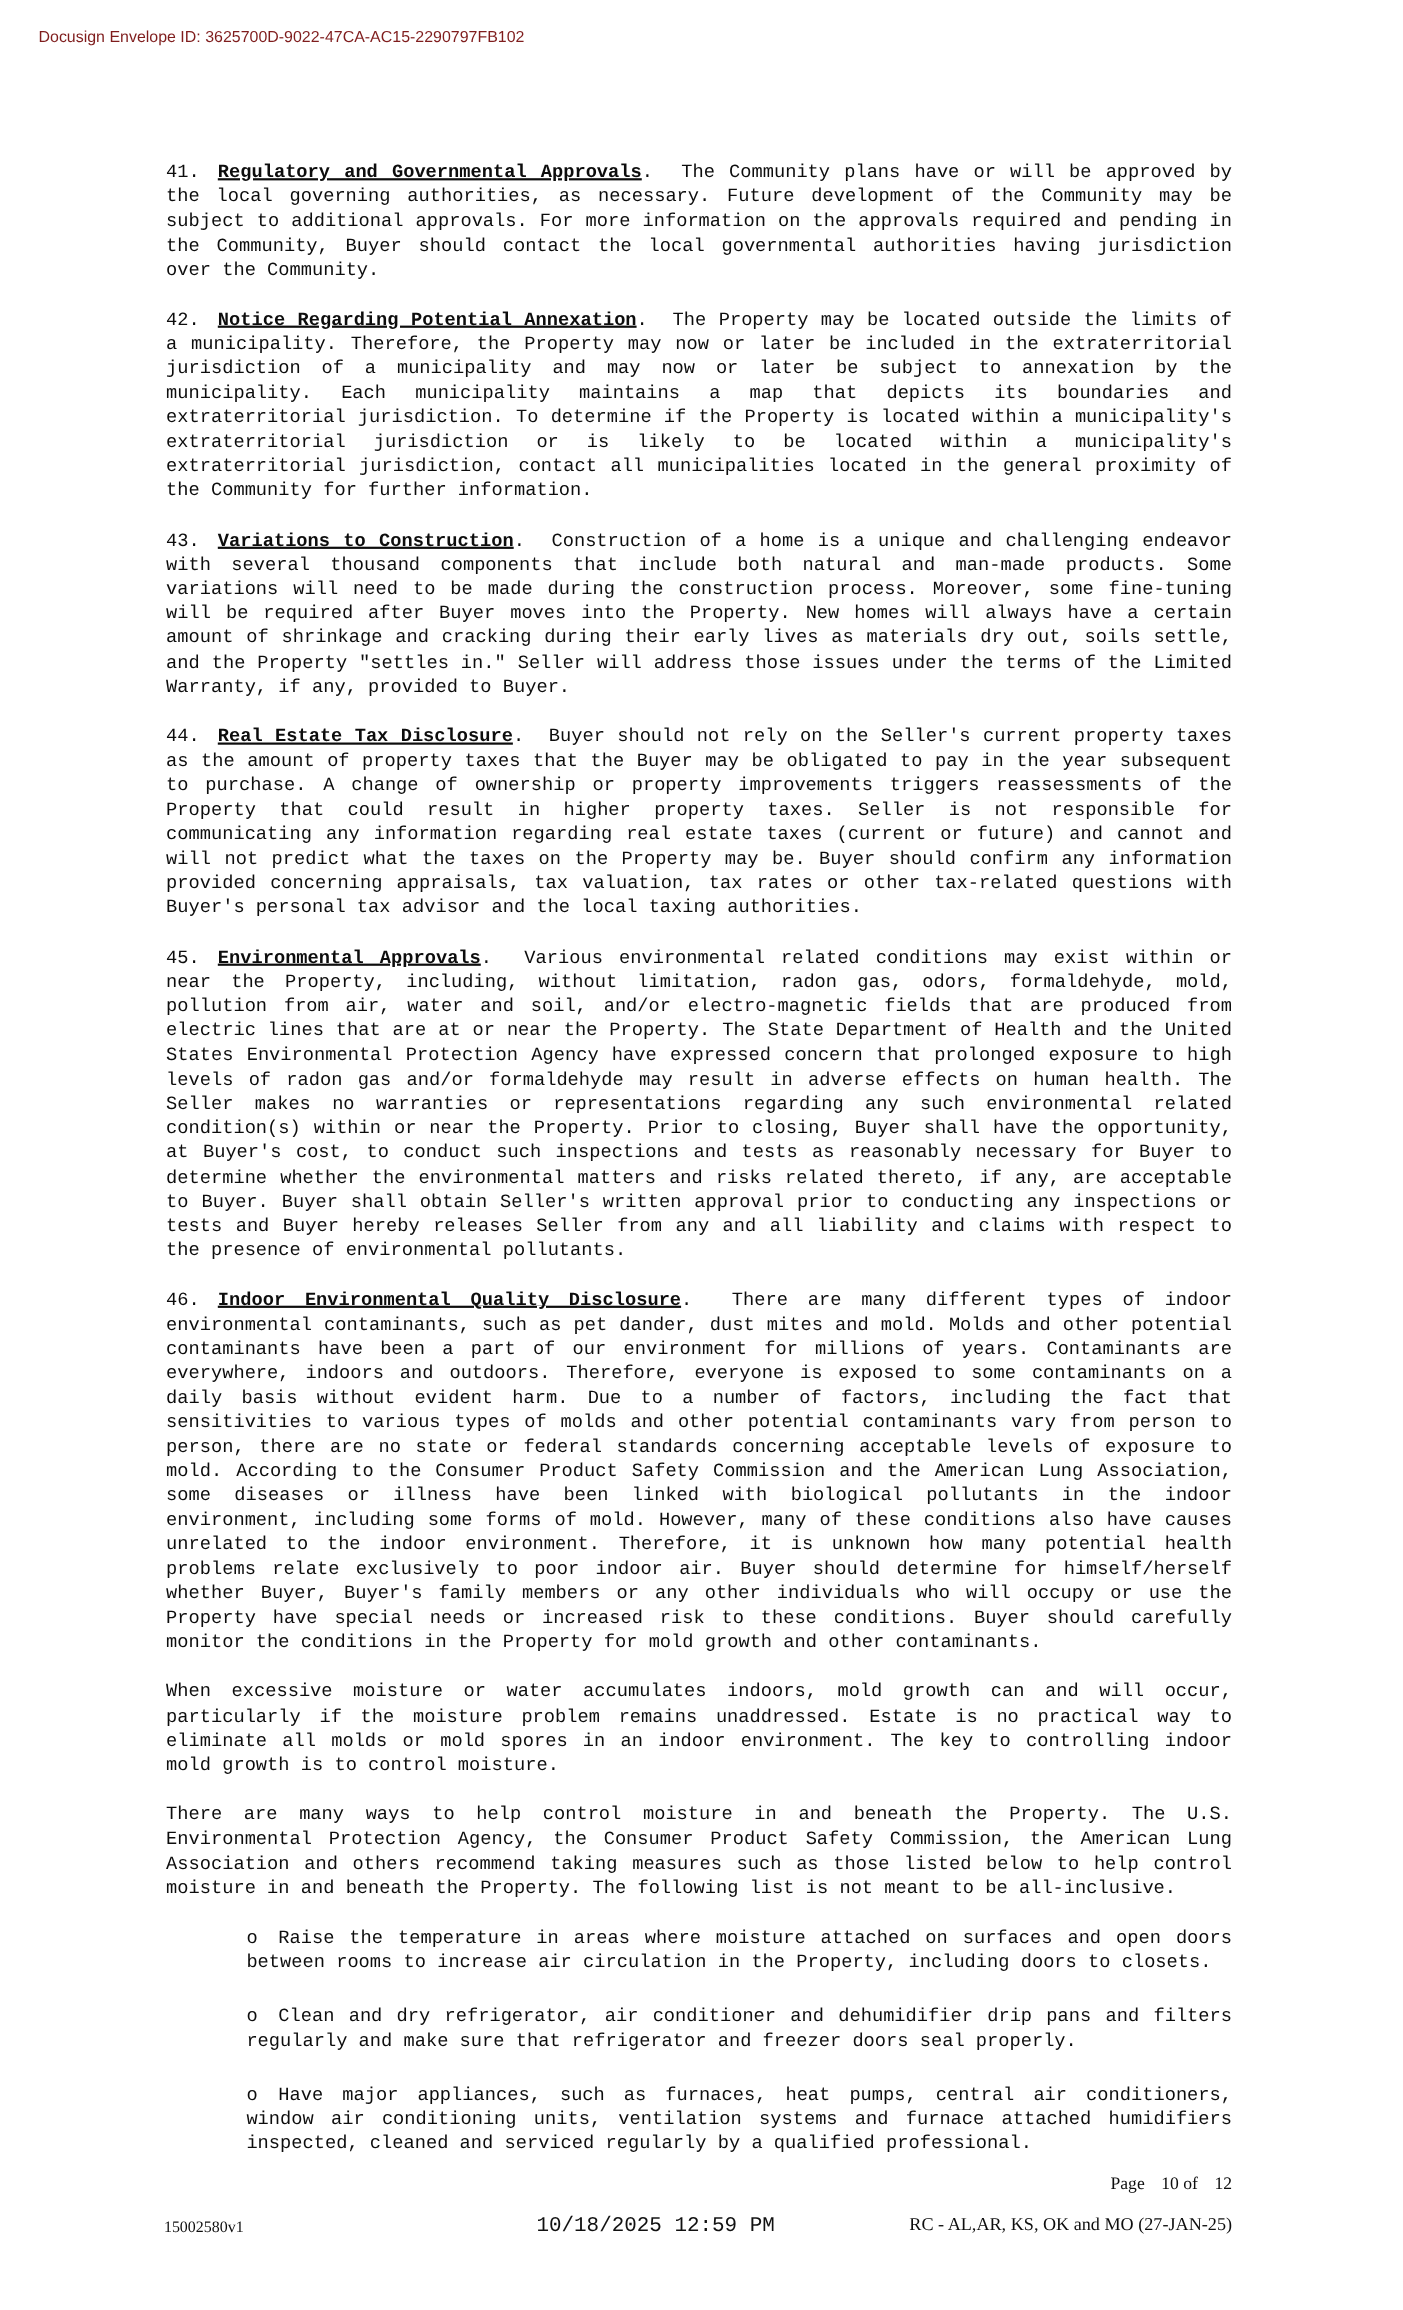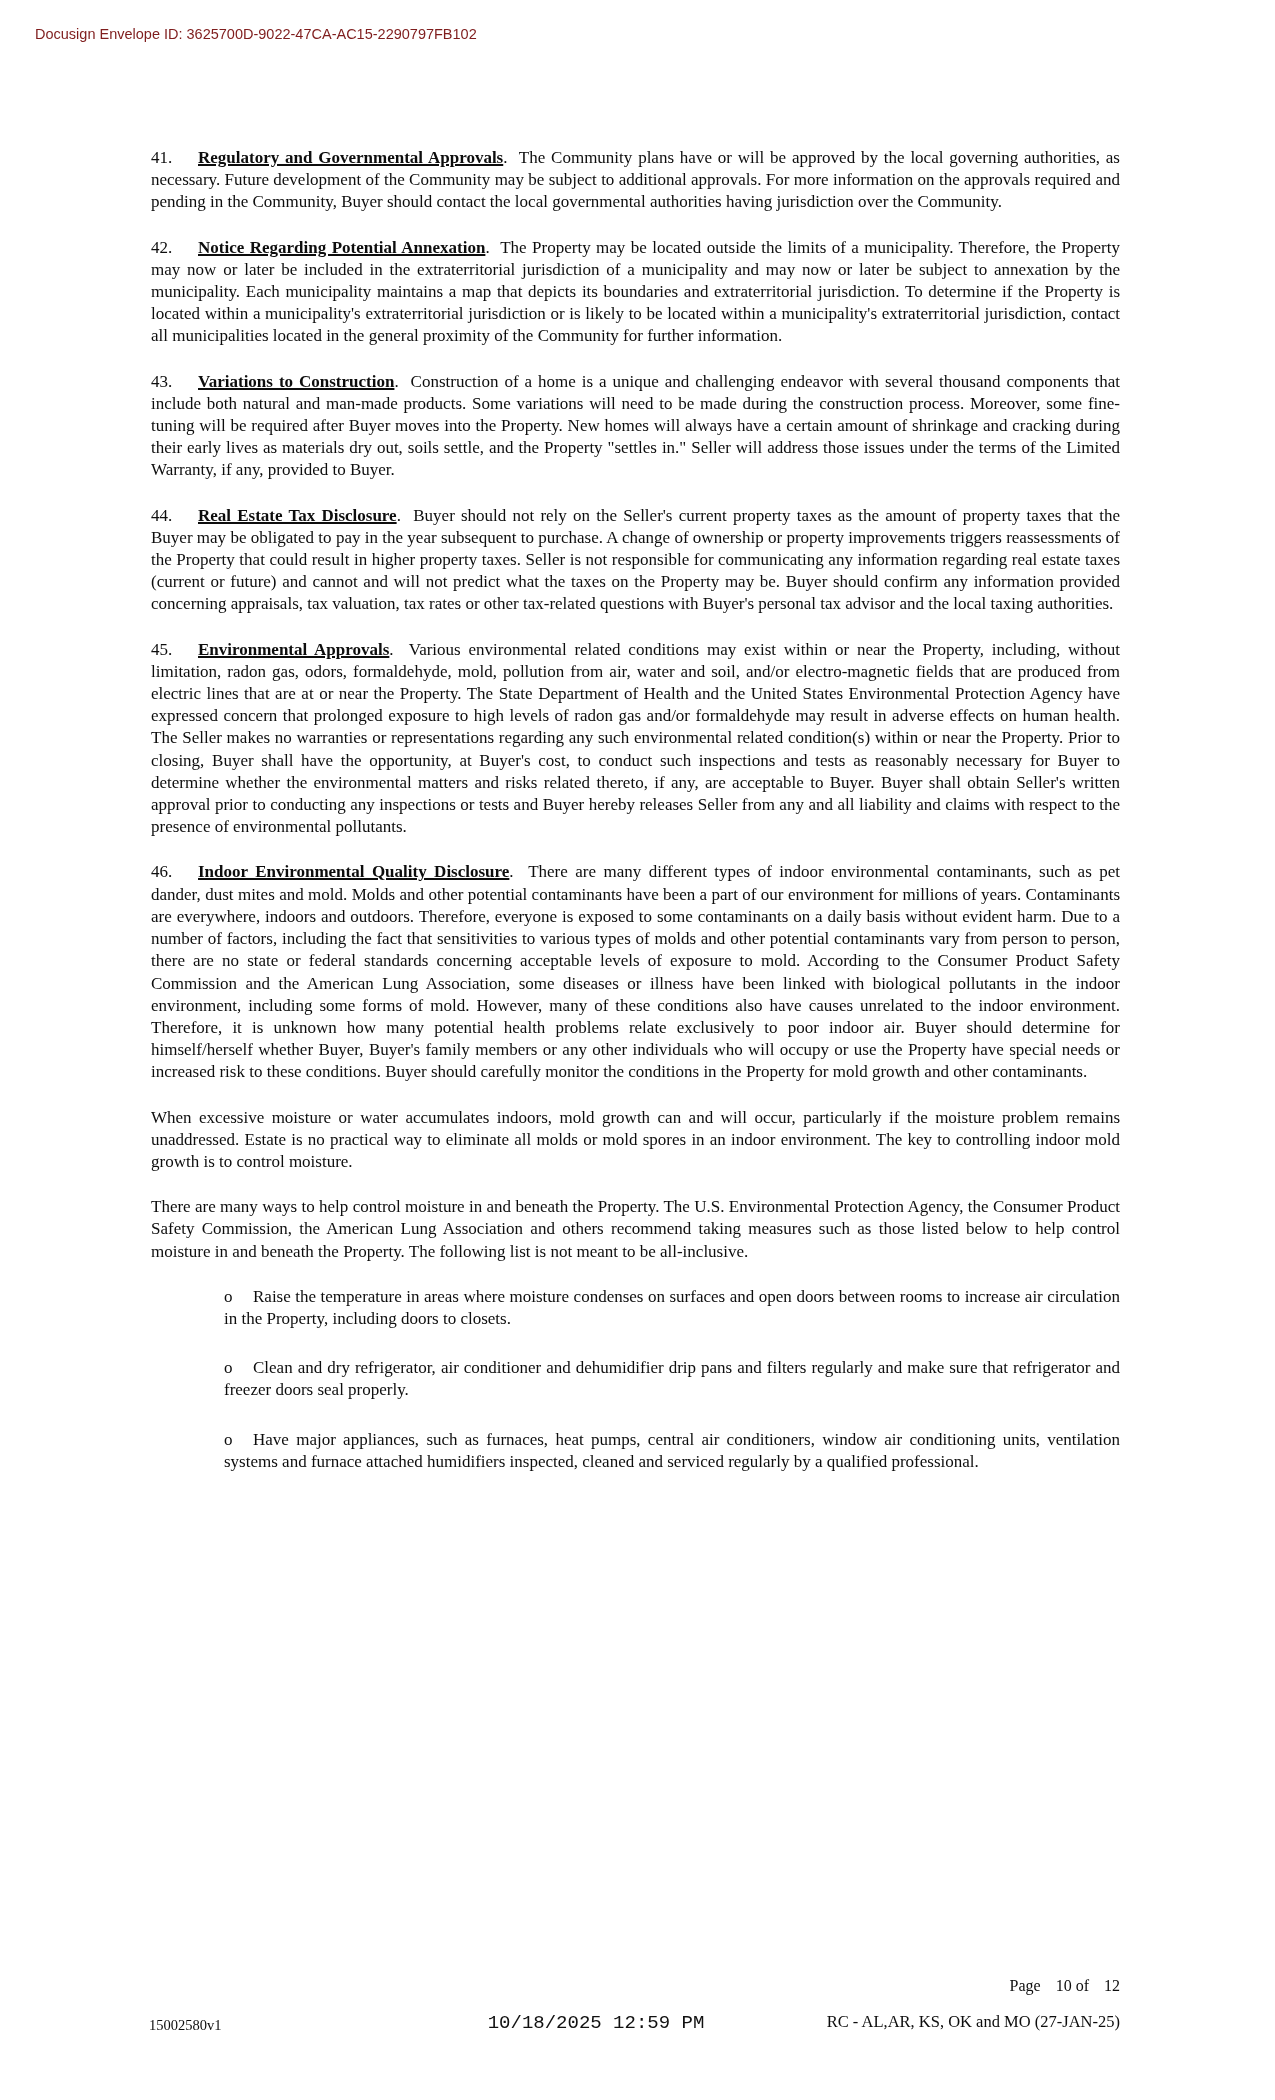--- a/index.html
+++ b/index.html
@@ -14,20 +14,21 @@
   .docusign-header {
     position:absolute; left:35px; top:26px;
     font-family:"Liberation Sans", sans-serif;
     font-size:14.5px; color:#7f1d1d;
     white-space:nowrap;
   }
   .content {
     position:absolute; left:151px; top:147px; width:969px;
     font-size:17px; line-height:22.2px;
     text-align:justify;
+    font-family:Liberation Mono, monospace;
   }
   .para { margin:0 0 23px 0; }
   .num { display:inline-block; width:47px; }
   .sec-title { font-weight:bold; text-decoration:underline; text-decoration-thickness:1.6px; }
   .bullet { margin:0 0 27px 73px; }
   .bmark { display:inline-block; width:29px; }
   .page-indicator {
     position:absolute; right:155px; top:1977px;
     font-size:16px; white-space:nowrap;
   }
@@ -72,21 +73,21 @@
 
   <p class="para"><span class="num">46.</span><span class="sec-title">Indoor Environmental Quality Disclosure</span><span>.</span>&nbsp;
     <span>There are many different types of indoor environmental contaminants, such as pet dander, dust mites and mold.  Molds and other potential contaminants have been a part of our environment for millions of years.  Contaminants are everywhere, indoors and outdoors.  Therefore, everyone is exposed to some contaminants on a daily basis without evident harm.  Due to a number of factors, including the fact that sensitivities to various types of molds and other potential contaminants vary from person to person, there are no state or federal standards concerning acceptable levels of exposure to mold.  According to the Consumer Product Safety Commission and the American Lung Association, some diseases or illness have been linked with biological pollutants in the indoor environment, including some forms of mold.  However, many of these conditions also have causes unrelated to the indoor environment.  Therefore, it is unknown how many potential health problems relate exclusively to poor indoor air.  Buyer should determine for himself/herself whether Buyer, Buyer's family members or any other individuals who will occupy or use the Property have special needs or increased risk to these conditions.  Buyer should carefully monitor the conditions in the Property for mold growth and other contaminants.</span></p>
 
   <p class="para">When excessive moisture or water accumulates indoors, mold growth can and will occur, particularly if the moisture problem remains unaddressed.  Estate is no practical way to eliminate all molds or mold spores in an indoor environment.  The key to controlling indoor mold growth is to control moisture.</p>
 
   <p class="para">There are many ways to help control moisture in and beneath the Property.  The U.S. Environmental Protection Agency, the Consumer Product Safety Commission, the American Lung Association and others recommend taking measures such as those listed below to help control moisture in and beneath the Property.  The following list is not meant to be all-inclusive.</p>
 
 
 
-  <p class="bullet"><span class="bmark">o</span><span>Raise the temperature in areas where moisture condenses on surfaces and open doors between rooms to increase air circulation in the Property, including doors to closets.</span></p>
+  <p class="bullet"><span class="bmark">o</span><span>Raise the temperature in areas where moisture attached on surfaces and open doors between rooms to increase air circulation in the Property, including doors to closets.</span></p>
 
   <p class="bullet"><span class="bmark">o</span><span>Clean and dry refrigerator, air conditioner and dehumidifier drip pans and filters regularly and make sure that refrigerator and freezer doors seal properly.</span></p>
 
   <p class="bullet"><span class="bmark">o</span><span>Have major appliances, such as furnaces, heat pumps, central air conditioners, window air conditioning units, ventilation systems and furnace attached humidifiers inspected, cleaned and serviced regularly by a qualified professional.</span></p>
 
 </div>
 
 <div class="page-indicator"><span>Page</span><span class="pgap">10</span>
   <span>of</span><span class="pgap">12</span></div>
 

